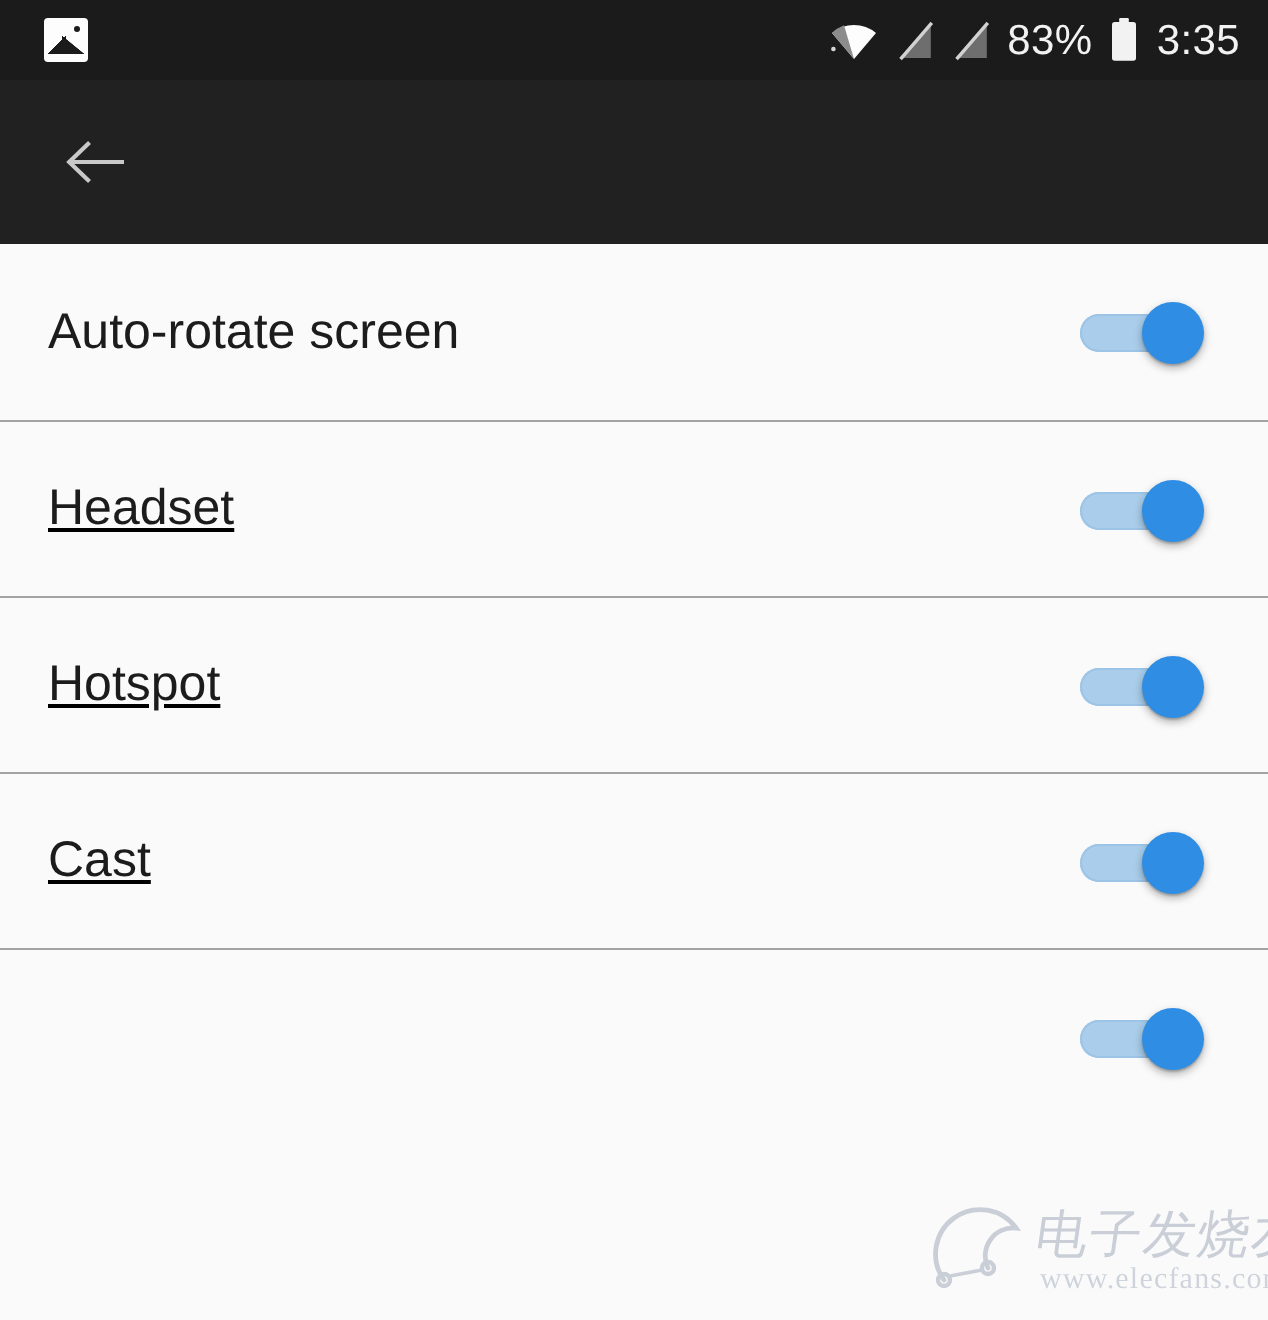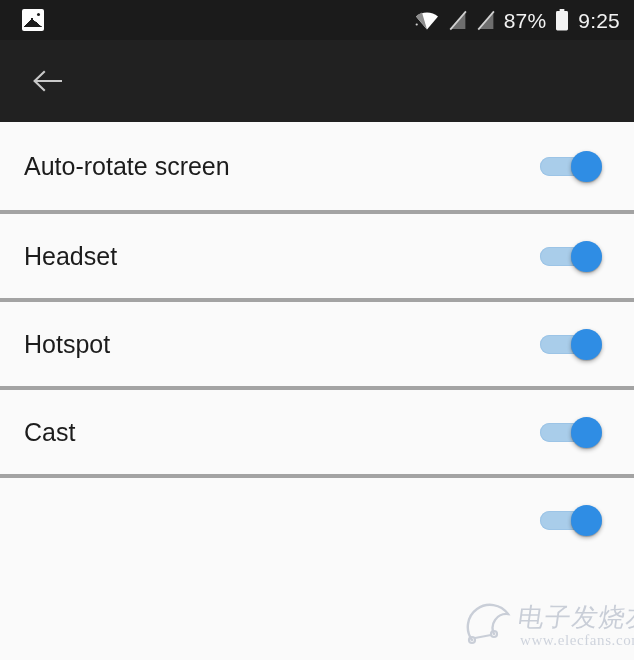--- a/index.html
+++ b/index.html
@@ -95,21 +95,21 @@
   .list { background:#0f766e; }
   .row {
     position:relative;
     height:88px;
     display:flex;
     align-items:center;
     padding:0 32px 0 24px;
     background:#fafafa;
     cursor:pointer;
   }
-  .row + .row { border-top:4px solid #a3a3a3; }
+  .row + .row { border-top:1px solid #a3a3a3;text-decoration:underline; }
   .row-label {
     font-size:25px;
     color:#1c1c1c;
     font-weight:400;
     letter-spacing:0;
     white-space:nowrap;
   }
   .switch {
     margin-left:auto;
     position:relative;
@@ -188,28 +188,28 @@
       <svg class="sim-icon" viewBox="0 0 19 21">
         <path d="M17.4 2 L17.4 19 L1.6 19 Z" fill="#6e6e6e"></path>
         <path d="M2.3 19.6 L17.9 1.4" stroke="#d2d2d2" stroke-width="1.7" fill="none"></path>
       </svg>
 
       <svg class="sim-icon" viewBox="0 0 19 21">
         <path d="M17.4 2 L17.4 19 L1.6 19 Z" fill="#6e6e6e"></path>
         <path d="M2.3 19.6 L17.9 1.4" stroke="#d2d2d2" stroke-width="1.7" fill="none"></path>
       </svg>
 
-      <span class="sb-text">87%</span>
+      <span class="sb-text">83%</span>
 
       <svg class="battery-icon" viewBox="0 0 14 22">
         <rect x="4.6" y="0" width="4.8" height="2.2" rx="0.6" fill="#f2f2f2"></rect>
         <rect x="1" y="2" width="12" height="19.4" rx="1.4" fill="#f2f2f2"></rect>
       </svg>
 
-      <span class="sb-text">9:25</span>
+      <span class="sb-text">3:35</span>
     </div>
   </div>
 
   <div class="app-bar">
     <div class="back-btn">
       <svg class="back-icon" viewBox="0 0 30 24">
         <path d="M29 12 H3 M12 3 L2.6 12 L12 21" stroke="#c9c9c9" stroke-width="2.1" fill="none" stroke-linecap="square" stroke-linejoin="miter"></path>
       </svg>
     </div>
   </div>

